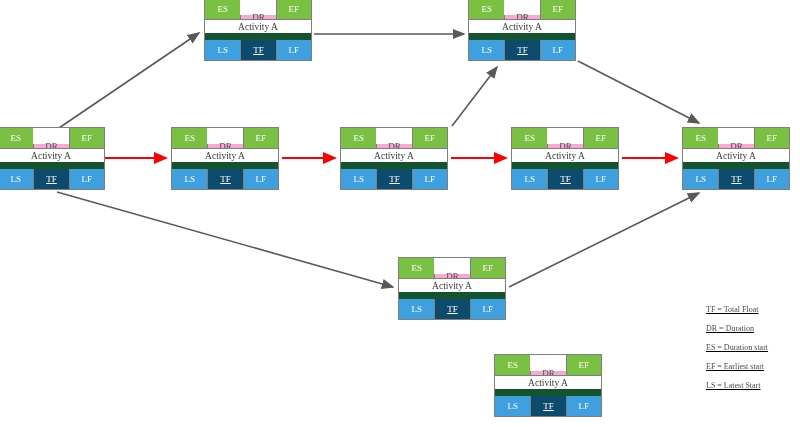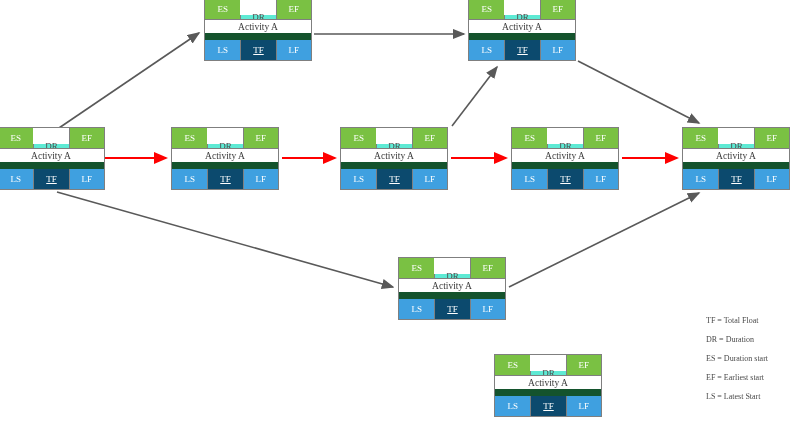--- a/index.html
+++ b/index.html
@@ -36,29 +36,30 @@
   }
   .cell{
     flex:1 1 33.333%;
     display:flex;align-items:center;justify-content:center;
     font-size:9px;
     color:#ffffff;
     box-sizing:border-box;
   }
   .cell.sep{border-left:1px solid #7f7f7f;}
   .cell.green{background:#7ac143;}
-  .cell.gray{background:#5eead4;color:#4a4a4a;margin-top:16px;}
+  .cell.gray{background:#f9a8d4;color:#4a4a4a;margin-top:16px;}
   .cell.blue{background:#3fa0e0;}
   .cell.orange{background:#0c4a6e;text-decoration:underline;}
 
   .legend{
     position:absolute;
-    left:706px;top:311px;
+    left:706px;top:300px;
     width:94px;
     z-index:6;
+    text-decoration:underline;
   }
   .legend-item{
     font-size:8px;
     color:#4a4a4a;
     height:19px;
     line-height:19px;
     white-space:nowrap;
     text-align:left;
   }
 </style>

